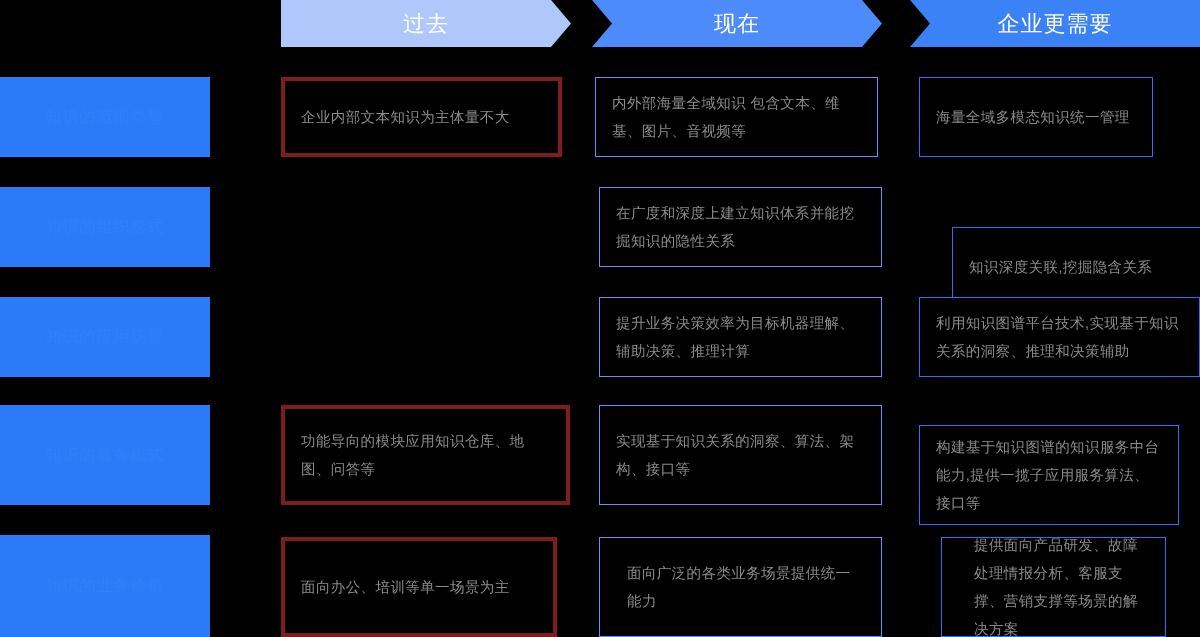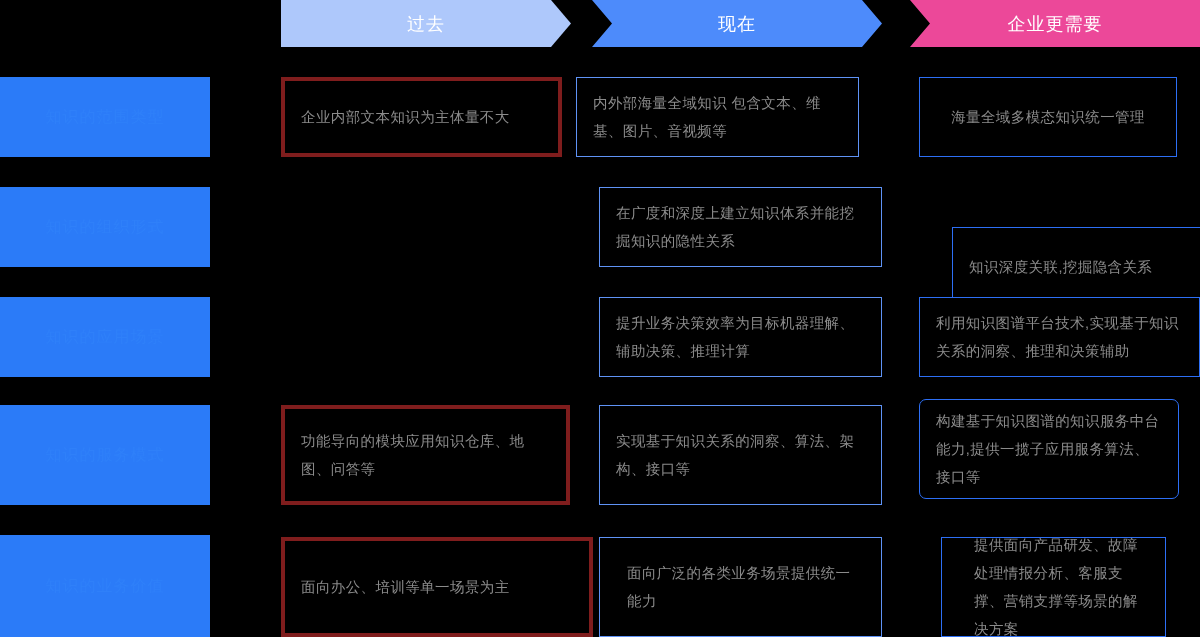--- a/index.html
+++ b/index.html
@@ -31,21 +31,21 @@
     height: 47px;
   }
   .arrow {
     position: absolute;
     top: 0;
     height: 47px;
     display: flex;
     align-items: center;
     justify-content: center;
     color: #ffffff;
-    font-size: 18px;
+    font-size: 22px;
     letter-spacing: 1px;
     box-sizing: border-box;
   }
   .arrow-label {
     position: relative;
     z-index: 2;
     line-height: 1;
   }
   .arrow.past {
     left: 281px;
@@ -55,21 +55,21 @@
   }
   .arrow.now {
     left: 592px;
     width: 290px;
     background: #4d8bfb;
     clip-path: polygon(0 0, calc(100% - 20px) 0, 100% 50%, calc(100% - 20px) 100%, 0 100%, 20px 50%);
   }
   .arrow.need {
     left: 910px;
     width: 290px;
-    background: #ec4899;
+    background: #3b82f6;
     clip-path: polygon(0 0, 100% 0, 100% 100%, 0 100%, 20px 50%);
   }
 
   
   .rail-item {
     position: absolute;
     left: 0;
     width: 210px;
     background: #2b7bf8;
     display: flex;
@@ -117,24 +117,24 @@
       <span class="arrow-label">企业更需要</span>
     </div>
   </div>
 
   <div class="rail-item" style="top:77px;height:80px;">
     <span>知识的范围类型</span>
   </div>
   <div class="cell col-past" style="left:281px;top:77px;width:281px;height:80px;">
     <span class="cell-text">企业内部文本知识为主体量不大</span>
   </div>
-  <div class="cell col-now" style="left:576px;top:77px;width:283px;height:80px;">
+  <div class="cell col-now" style="left:595px;top:77px;width:283px;height:80px;">
     <span class="cell-text">内外部海量全域知识 包含文本、维基、图片、音视频等</span>
   </div>
-  <div class="cell col-need" style="left:919px;top:77px;width:258px;height:80px;text-align:center;">
+  <div class="cell col-need" style="left:919px;top:77px;width:234px;height:80px;">
     <span class="cell-text">海量全域多模态知识统一管理</span>
   </div>
 
   <div class="rail-item" style="top:187px;height:80px;">
     <span>知识的组织形式</span>
   </div>
   <div class="cell col-now" style="left:599px;top:187px;width:283px;height:80px;">
     <span class="cell-text">在广度和深度上建立知识体系并能挖掘知识的隐性关系</span>
   </div>
   <div class="cell col-need" style="left:952px;top:187px;width:281px;height:80px;margin-top:40px;">
@@ -153,28 +153,28 @@
 
   <div class="rail-item" style="top:405px;height:100px;">
     <span>知识的服务模式</span>
   </div>
   <div class="cell col-past" style="left:281px;top:405px;width:289px;height:100px;">
     <span class="cell-text">功能导向的模块应用知识仓库、地图、问答等</span>
   </div>
   <div class="cell col-now" style="left:599px;top:405px;width:283px;height:100px;">
     <span class="cell-text">实现基于知识关系的洞察、算法、架构、接口等</span>
   </div>
-  <div class="cell col-need" style="left:919px;top:399px;width:260px;height:100px;border-radius:7px;">
+  <div class="cell col-need" style="left:919px;top:425px;width:260px;height:100px;">
     <span class="cell-text">构建基于知识图谱的知识服务中台能力,提供一揽子应用服务算法、接口等</span>
   </div>
 
   <div class="rail-item" style="top:535px;height:102px;">
     <span>知识的业务价值</span>
   </div>
-  <div class="cell col-past" style="left:281px;top:537px;width:312px;height:100px;">
+  <div class="cell col-past" style="left:281px;top:537px;width:276px;height:100px;">
     <span class="cell-text">面向办公、培训等单一场景为主</span>
   </div>
   <div class="cell col-now" style="left:599px;top:537px;width:283px;height:100px;padding-left:27px;">
     <span class="cell-text">面向广泛的各类业务场景提供统一能力</span>
   </div>
   <div class="cell col-need" style="left:941px;top:537px;width:225px;height:100px;padding-left:32px;">
     <span class="cell-text">提供面向产品研发、故障处理情报分析、客服支撑、营销支撑等场景的解决方案</span>
   </div>
 
 </div>

